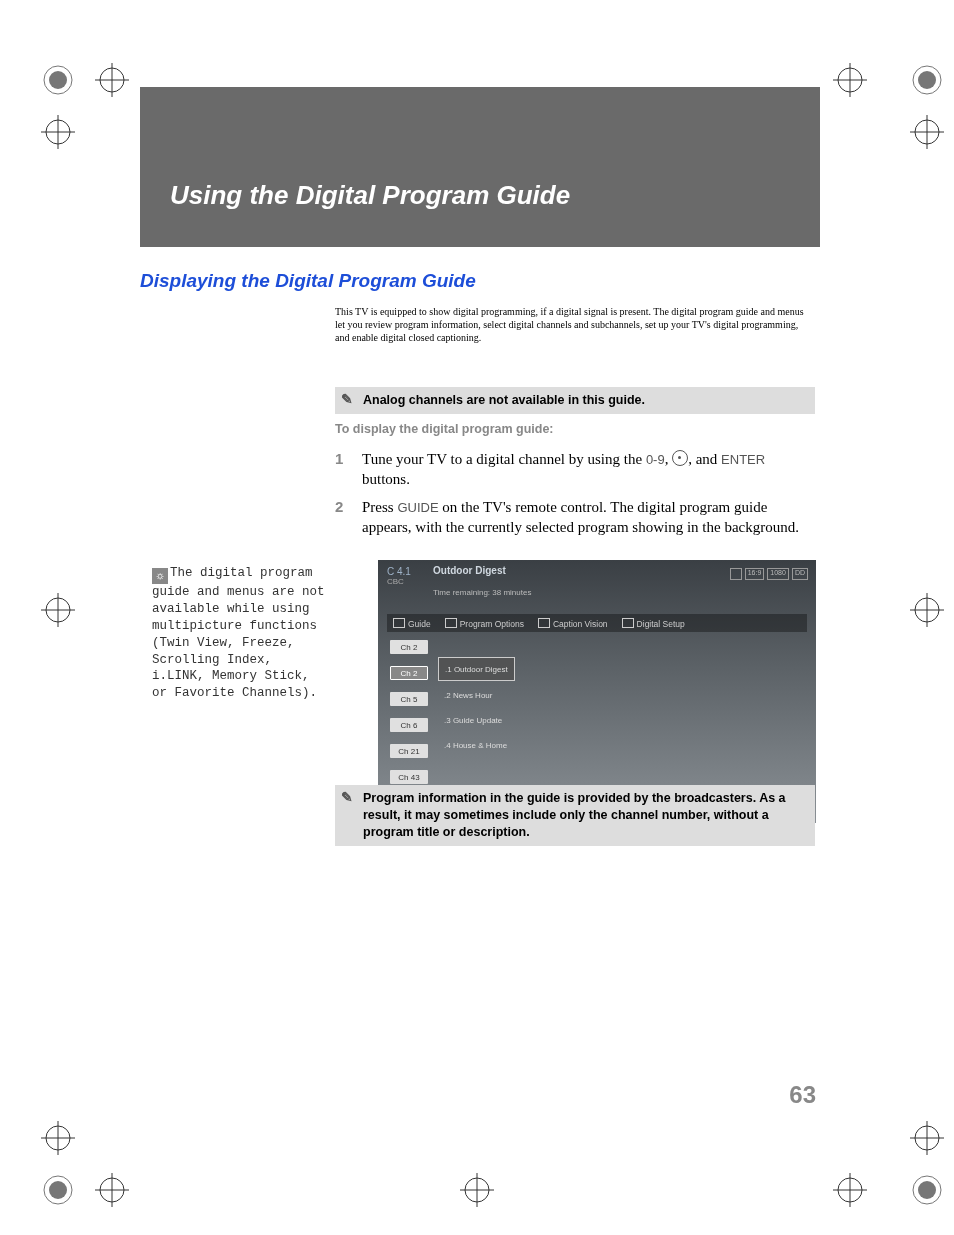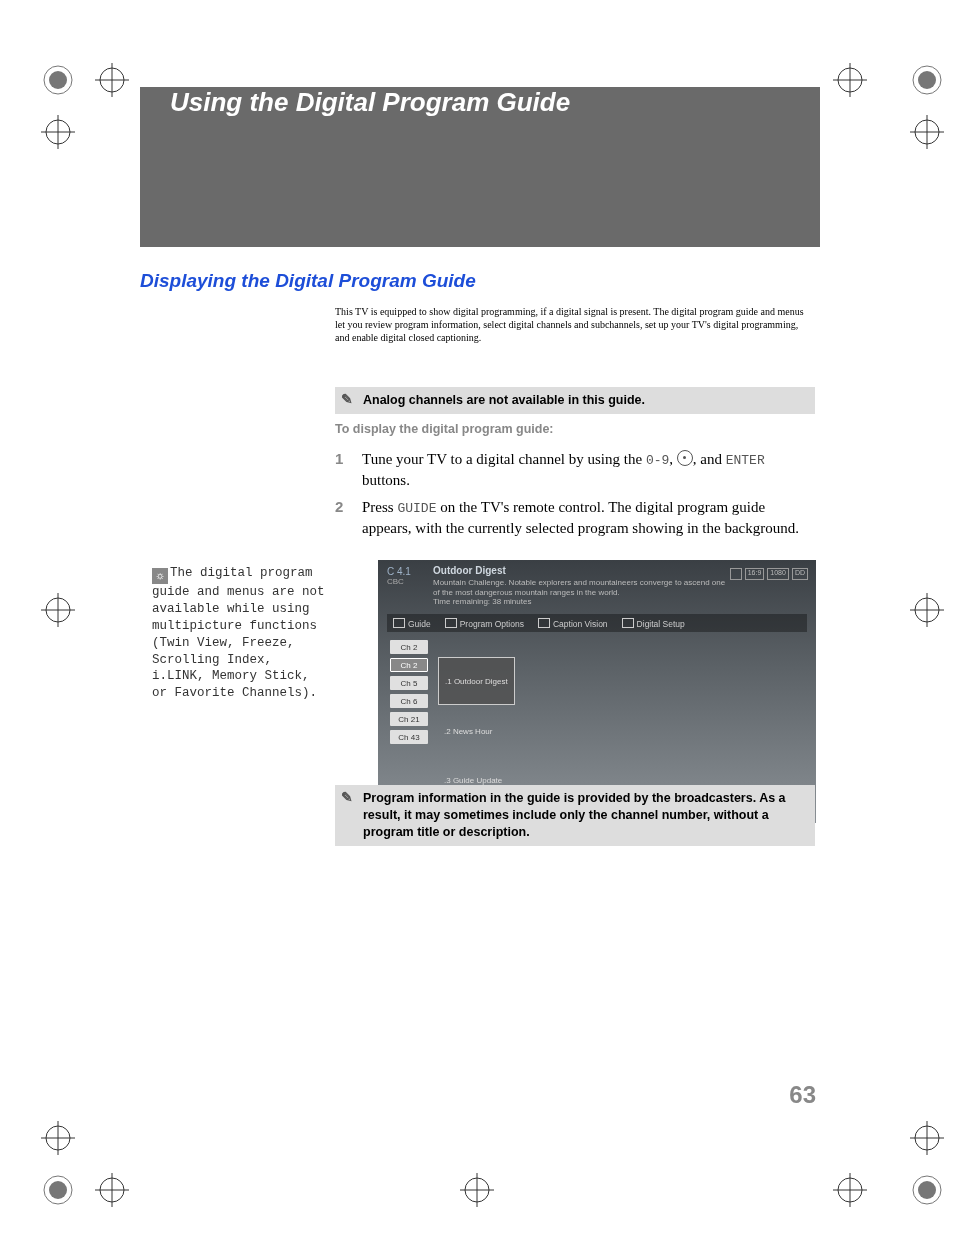--- a/index.html
+++ b/index.html
@@ -1,49 +1,49 @@
 <!DOCTYPE html>
 <html><head>
 <meta charset="utf-8">
 <style>
 body{margin:0;font-family:Georgia,serif;color:#000;background:#fff;width:954px;height:1235px;position:relative}
 .reg{position:absolute}
-.band{position:absolute;left:140px;top:87px;width:680px;height:160px;background:#6a6a6a;display:flex;padding:0 0 36px 30px;box-sizing:border-box}
+.band{position:absolute;left:140px;top:87px;width:680px;height:160px;background:#6a6a6a;display:flex;align-items:flex-end;padding:0 0 36px 30px;box-sizing:border-box}
 .band h1{color:#fff;font-family:Verdana,Geneva,sans-serif;font-weight:bold;font-style:italic;font-size:26px;margin:0}
 .sub{position:absolute;left:140px;top:270px;font-family:Verdana,Geneva,sans-serif;font-weight:bold;font-style:italic;color:#1d4ed8;font-size:19px}
 .intro{position:absolute;left:335px;top:305px;width:480px;font-size:10px;line-height:1.3}
 .note{position:absolute;left:335px;width:480px;background:#ddd;font-family:Arial,Helvetica,sans-serif;font-weight:bold;font-size:12.5px;line-height:1.35;padding:5px 8px 5px 28px;box-sizing:border-box}
 .note .pen{position:absolute;left:6px;top:3px;font-size:14px;color:#555}
 .note1{top:387px}
 .instr{position:absolute;left:335px;top:422px;font-family:Arial,Helvetica,sans-serif;font-weight:bold;color:#888;font-size:12.5px}
 .step{position:absolute;left:335px;width:480px;font-size:15px;line-height:1.35}
 .step .n{position:absolute;left:0;top:0;font-family:Arial,Helvetica,sans-serif;font-weight:bold;color:#888;font-size:15px}
 .step .t{margin-left:27px}
-.sans{font-family:Liberation Mono, monospace;font-size:13px;color:#555}
+.sans{font-family:Liberation Sans, sans-serif;font-size:13px;color:#555}
 .circ{display:inline-block;width:14px;height:14px;border:1.5px solid #555;border-radius:50%;position:relative;vertical-align:-2px}
 .circ::after{content:"";position:absolute;width:3px;height:3px;background:#555;border-radius:50%;left:5px;top:5px}
 .step1{top:449px}
 .step2{top:497px}
 .sidebar{position:absolute;left:152px;top:565px;width:175px;font-family:Liberation Mono, monospace;font-size:12.5px;line-height:1.35;color:#333}
 .tipicon{display:inline-block;width:16px;height:16px;background:#888;color:#fff;text-align:center;font-size:12px;line-height:16px;vertical-align:-3px;margin-right:2px}
 .shot{position:absolute;left:378px;top:560px;width:438px;height:263px;background:linear-gradient(180deg,#3a3f44 0%,#5b6166 40%,#8a9095 100%);color:#ddd;font-family:Arial,Helvetica,sans-serif;font-size:9px}
 .shot .hdr{position:absolute;left:9px;top:6px;color:#9fb3c8;font-size:10px}
 .shot .hdr .cn{display:block;font-size:8px;color:#aaa}
 .shot .title{position:absolute;left:55px;top:5px;color:#d0d8e0;font-weight:bold;font-size:10px}
 .shot .desc{position:absolute;left:55px;top:18px;width:300px;font-size:8px;line-height:1.2;color:#bbb}
 .shot .badges{position:absolute;right:8px;top:8px;display:flex;gap:3px}
 .shot .badges span{border:1px solid #999;font-size:7px;padding:0 2px;color:#bbb}
 .shot .badges .sq{width:10px;height:10px;padding:0}
 .shot .tabs{position:absolute;left:9px;top:54px;right:9px;height:18px;background:rgba(0,0,0,.35);display:flex;align-items:center;gap:14px;padding-left:6px;font-size:8.5px;color:#ccc}
 .shot .tabs .ic{width:10px;height:8px;border:1px solid #ccc;display:inline-block;margin-right:3px;vertical-align:-1px}
-.shot .chs{position:absolute;left:12px;top:80px;display:flex;flex-direction:column;gap:4px}
+.shot .chs{position:absolute;left:12px;top:80px;display:flex;flex-direction:column;gap:12px}
 .shot .ch{width:38px;height:14px;background:#e0e0e0;color:#333;font-size:8px;display:flex;align-items:center;justify-content:center;border-radius:1px}
 .shot .ch.sel{background:#888;color:#fff;border:1px solid #fff;box-sizing:border-box}
 .shot .subs{position:absolute;left:60px;top:97px;display:flex;flex-direction:column;gap:3px}
-.shot .sub-item{height:14px;font-size:8px;padding:16px 6px;display:flex;align-items:center;color:#ddd}
+.shot .sub-item{height:14px;font-size:8px;padding:4px 6px;display:flex;align-items:center;color:#ddd}
 .shot .sub-item.sel{background:rgba(80,80,80,.8);border:1px solid #ccc}
 .note2{top:785px}
 .pagenum{position:absolute;right:138px;bottom:126px;font-family:Arial,Helvetica,sans-serif;font-weight:bold;color:#888;font-size:24px}
 </style>
 </head>
 <body>
 
 <svg class="reg" style="left:41px;top:63px" width="34" height="34">
     <circle cx="17" cy="17" r="14" fill="none" stroke="#777" stroke-width="1"></circle>
     <circle cx="17" cy="17" r="9" fill="#777"></circle>
@@ -152,21 +152,21 @@
   <span class="tipicon">☼</span><span>The digital program guide and menus are not available while using multipicture functions (Twin View, Freeze, Scrolling Index, i.LINK, Memory Stick, or Favorite Channels).</span>
 </div>
 
 <div class="shot">
   <div class="hdr">
     <span>C 4.1</span>
     <span class="cn">CBC</span>
   </div>
   <div class="title">Outdoor Digest</div>
   <div class="desc">
-    <span>Mountain Challenge. Notable explorers and mountaineers converge to ascend one of the most dangerous mountain ranges in the world.</span><br>
+    <br>
     <span>Time remaining: 38 minutes</span>
   </div>
   <div class="badges">
     <span class="sq"></span>
     <span>16:9</span>
     <span>1080</span>
     <span>DD</span>
   </div>
   <div class="tabs">
     <span><span class="ic"></span><span>Guide</span></span>

